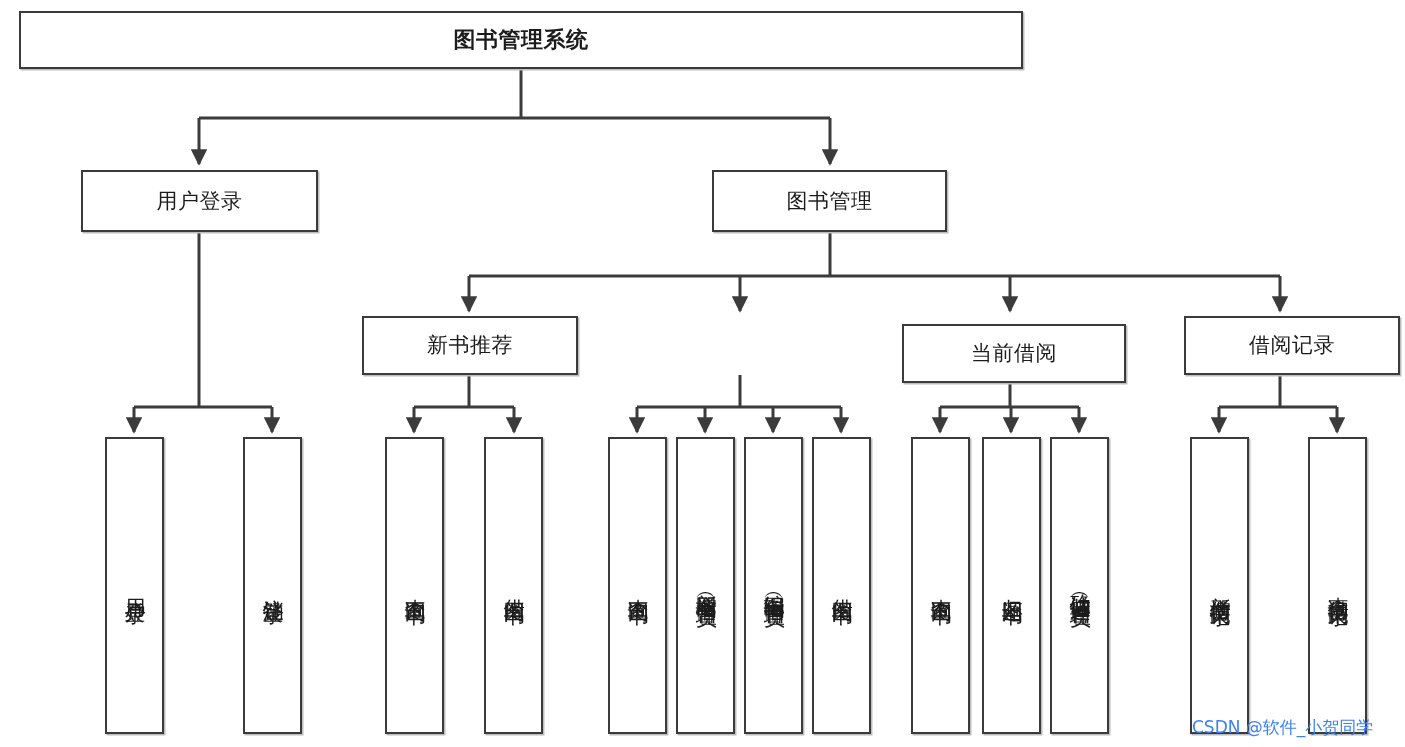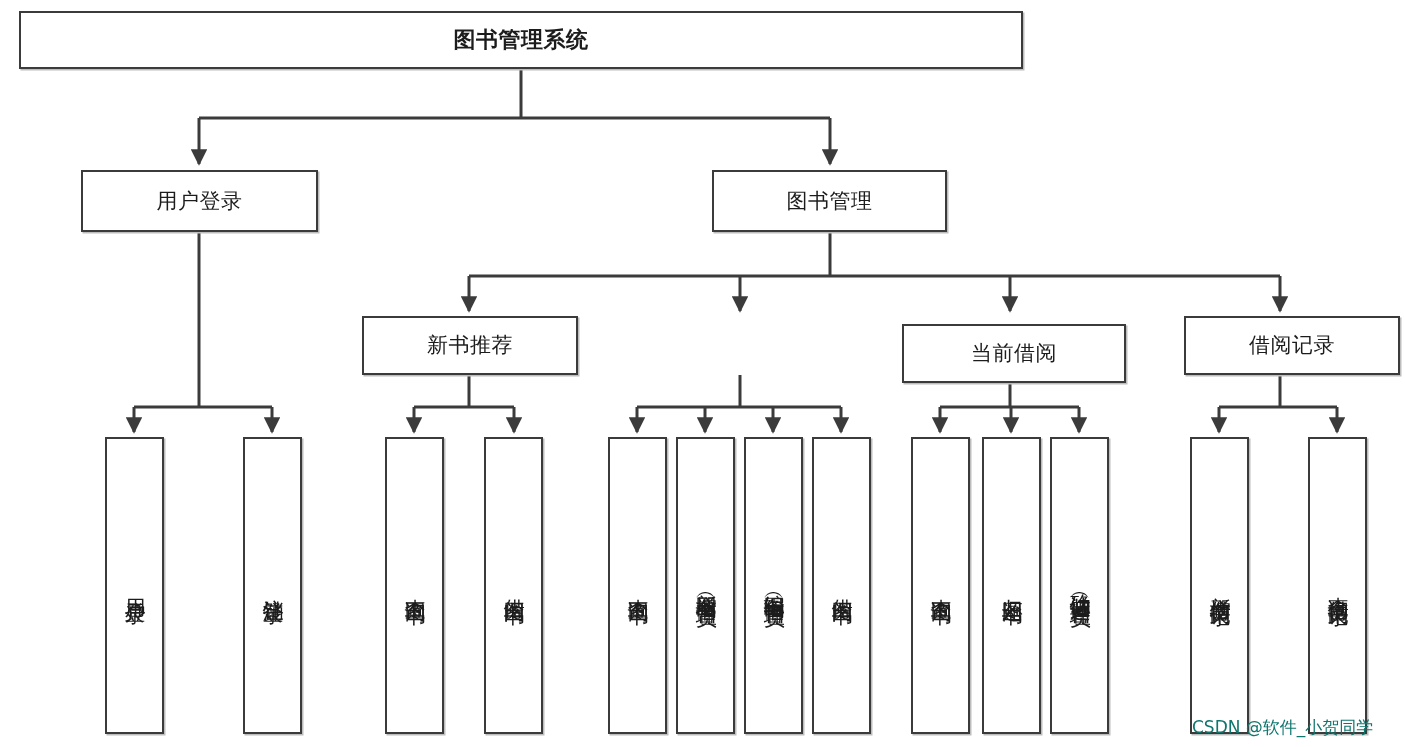--- a/index.html
+++ b/index.html
@@ -57,21 +57,21 @@
     font-size: 21px;
     line-height: 1.12;
     letter-spacing: 2px;
     max-height: 100%;
   }
   #watermark {
     position: absolute;
     left: 1192px;
     top: 716px;
     font-size: 17px;
-    color: #0f766e;
+    color: #3b82f6;
     white-space: nowrap;
     z-index: 3;
     font-family: "DejaVu Sans", "Liberation Sans", sans-serif;
   }
 </style>
 </head>
 <body>
 
 <div id="canvas">
 

